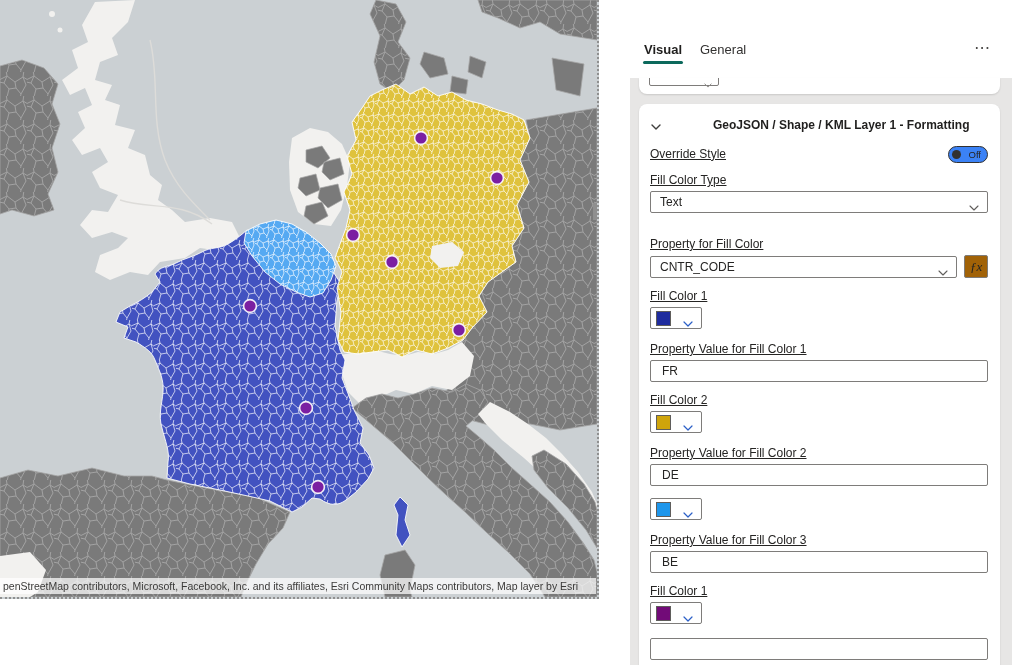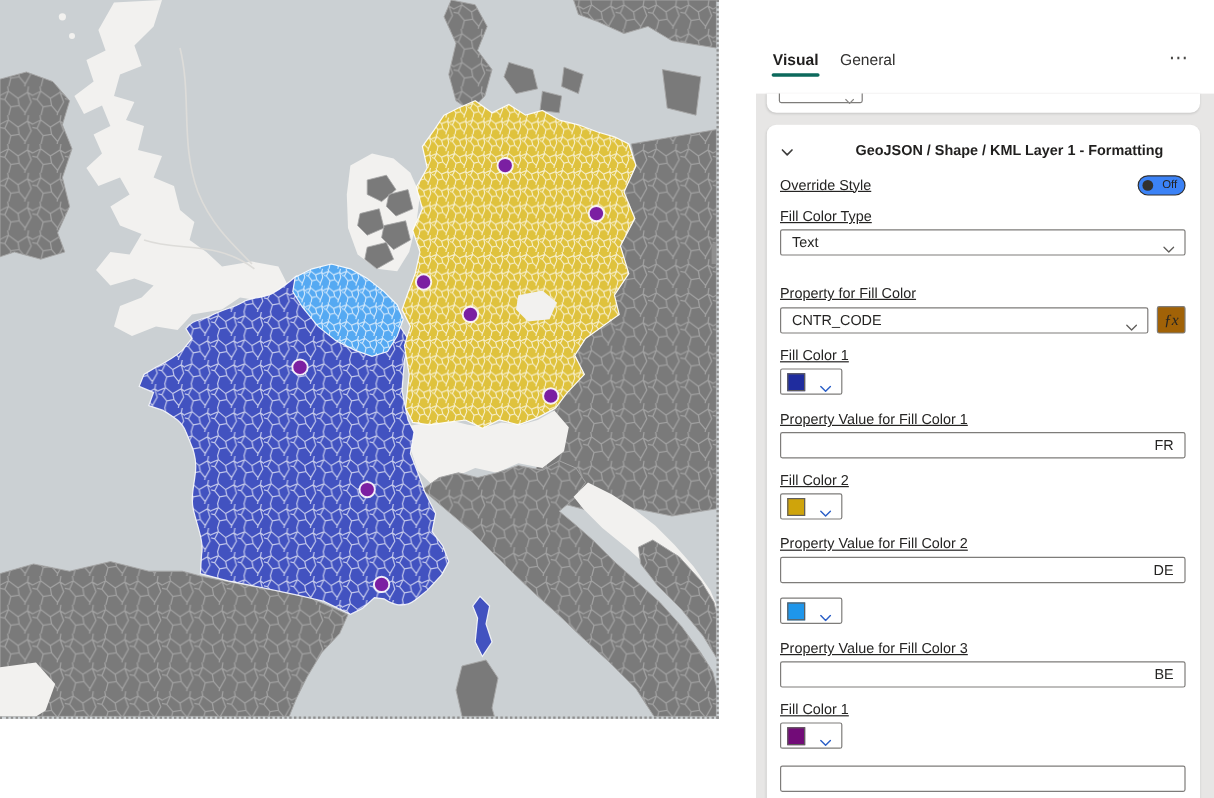--- a/index.html
+++ b/index.html
@@ -40,21 +40,21 @@
   .dd-full{width:338px;}
   .dd-val{position:absolute;left:9px;top:3px;}
   .dd-chev{position:absolute;right:8px;top:8px;}
   .prop-row{display:flex;align-items:flex-end;margin-bottom:12px;}
   .dd-prop{width:312px;height:22px;margin-right:7px;}
   .fx-btn{width:24px;height:23px;margin-top:0;background:#a16207;border:1px solid #7e7c7a;border-radius:2px;font-family:"Liberation Serif","DejaVu Serif",serif;font-style:italic;font-size:13px;text-align:center;line-height:21px;color:#252423;cursor:pointer;}
   .color-dd{width:52px;display:flex;align-items:center;}
   .swatch{width:15px;height:15px;margin-left:5px;border:1px solid #5f5d5b;}
   .color-dd .dd-chev{right:8px;top:8px;}
   .txt-input{width:338px;}
-  .txt-input input{position:absolute;left:9px;top:0;width:320px;height:20px;border:none;outline:none;font-size:12px;font-family:inherit;color:#252423;background:transparent;text-align:right;}
+  .txt-input input{position:absolute;left:9px;top:0;width:320px;height:20px;border:none;outline:none;font-size:12px;font-family:inherit;color:#252423;background:transparent;}
   .toggle{width:40px;height:17px;border:1px solid #323130;border-radius:9px;background:#3b82f6;position:relative;cursor:pointer;}
   .toggle .knob{position:absolute;left:3px;top:3px;width:9px;height:9px;border-radius:50%;background:#323130;}
   .toggle .state{position:absolute;right:6px;top:2px;font-size:9.5px;color:#252423;}
   .chev-svg{stroke:#3f3e3d;stroke-width:1.4;fill:none;stroke-linecap:round;stroke-linejoin:round;}
 </style>
 </head>
 <body>
 
 <div class="map-visual">
   <svg width="597" height="597" viewBox="0 0 597 597">
@@ -145,20 +145,21 @@
         <circle cx="497" cy="178" r="6.4" fill="#7b1fa2" stroke="rgba(255,255,255,0.9)" stroke-width="1.6"></circle>
         <circle cx="353" cy="235" r="6.4" fill="#7b1fa2" stroke="rgba(255,255,255,0.9)" stroke-width="1.6"></circle>
         <circle cx="392" cy="262" r="6.4" fill="#7b1fa2" stroke="rgba(255,255,255,0.9)" stroke-width="1.6"></circle>
         <circle cx="250" cy="306" r="6.4" fill="#7b1fa2" stroke="rgba(255,255,255,0.9)" stroke-width="1.6"></circle>
         <circle cx="459" cy="330" r="6.4" fill="#7b1fa2" stroke="rgba(255,255,255,0.9)" stroke-width="1.6"></circle>
         <circle cx="306" cy="408" r="6.4" fill="#7b1fa2" stroke="rgba(255,255,255,0.9)" stroke-width="1.6"></circle>
         <circle cx="318" cy="487" r="6.4" fill="#7b1fa2" stroke="rgba(255,255,255,0.9)" stroke-width="1.6"></circle>
       </g>
   </svg>
 
+  <div class="attribution">penStreetMap contributors, Microsoft, Facebook, Inc. and its affiliates, Esri Community Maps contributors, Map layer by Esri</div>
   <div class="map-scroll-thumb"></div>
 </div>
 
 <div class="format-pane">
   <div class="pane-header">
     <div class="tab tab-visual">Visual</div>
     <div class="tab tab-general">General</div>
     <div class="tab-underline"></div>
     <div class="more-btn">⋯</div>
   </div>

